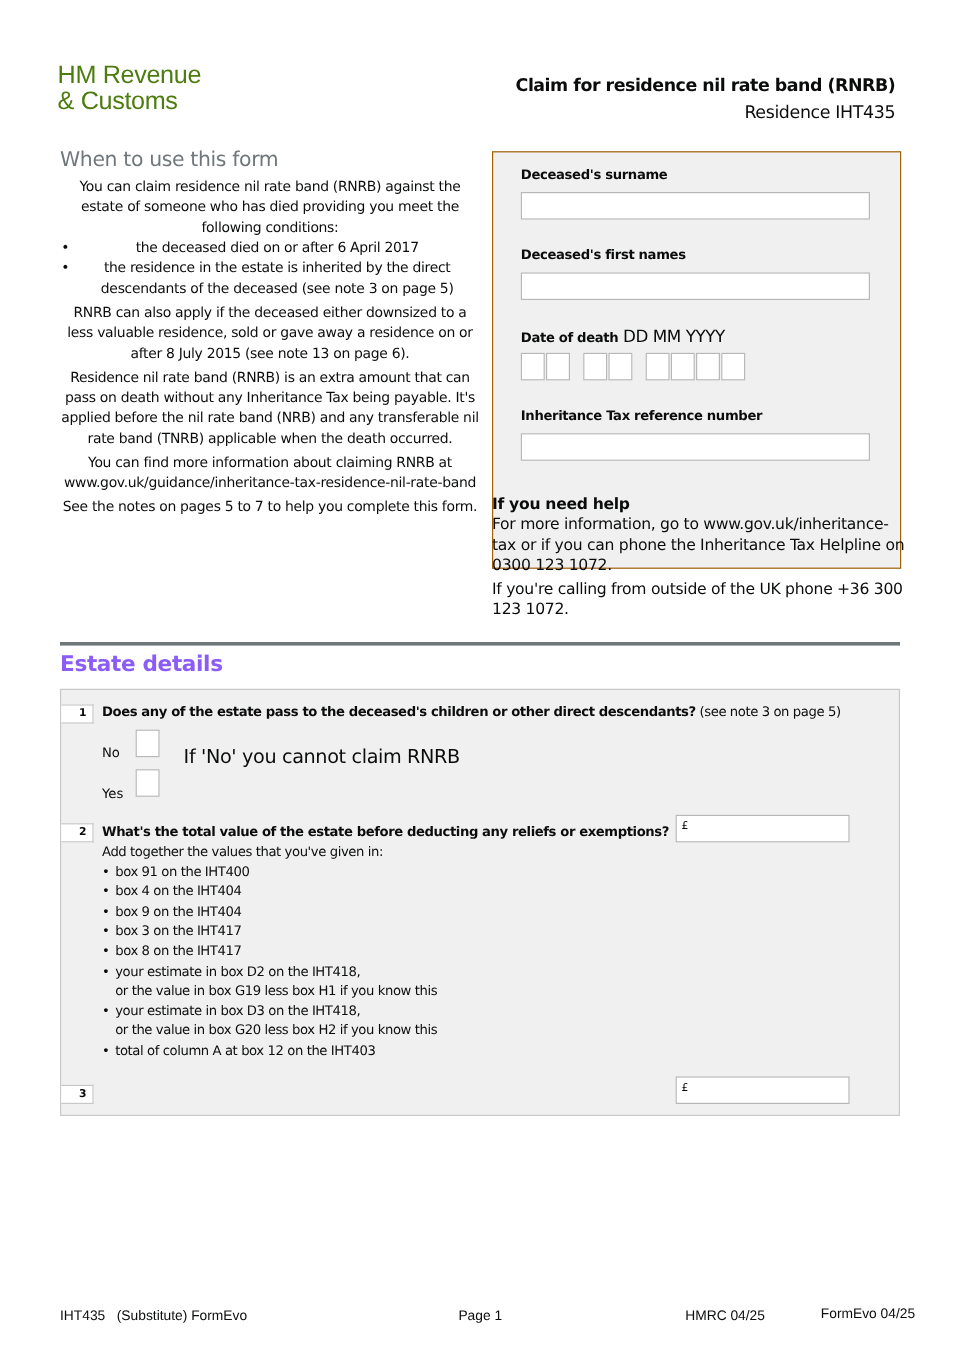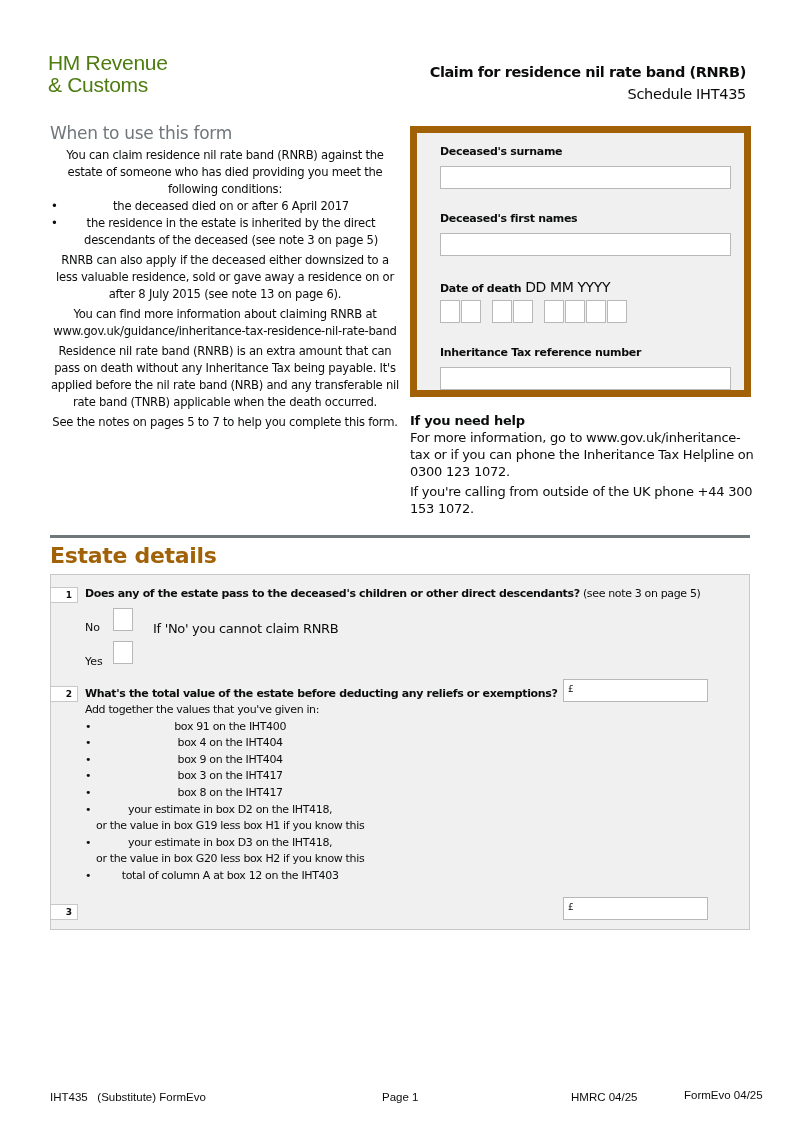--- a/index.html
+++ b/index.html
@@ -12,77 +12,77 @@
     .form-subtitle { font-family: "DejaVu Sans", sans-serif; font-size: 14.5px; line-height: 22px; letter-spacing: -0.3px; }
 
     .left-col { position: absolute; left: 50px; top: 122px; width: 350px; }
     .section-heading-small { font-size: 17px; color: #6f777b; line-height: 22px; margin-bottom: 3px; letter-spacing: -0.3px; }
     .body-text { font-size: 11.6px; line-height: 17px; letter-spacing: -0.25px; text-align: center; }
     .body-text p { margin-bottom: 3px; }
     .bullets { list-style: none; }
     .bullets li { position: relative; padding-left: 12px; }
     .bullets li::before { content: "•"; position: absolute; left: 1px; top: 0; }
 
-    .right-panel { position: absolute; left: 410px; top: 126px; width: 341px; height: 271px; background: #f0f0f0; border: 7px solid #a16207; }
+    .right-panel { position: absolute; left: 410px; top: 126px; width: 341px; height: 348px; background: #f0f0f0; border: 1px solid #a16207; }
     .field-label { position: absolute; left: 23px; font-size: 11px; font-weight: bold; letter-spacing: -0.3px; }
     .field-label .hint { font-weight: normal; font-size: 14px; margin-left: 4px; letter-spacing: -0.4px; }
     .text-input { position: absolute; left: 23px; width: 291px; height: 23px; background: #ffffff; border: 1px solid #b8b8b8; }
     .date-boxes { position: absolute; left: 23px; top: 167px; display: flex; }
     .date-box { width: 20px; height: 23px; background: #fff; border: 1px solid #b8b8b8; margin-right: 1px; }
     .date-gap { width: 10px; }
 
     .help { position: absolute; left: 410px; top: 412px; width: 345px; font-size: 13px; line-height: 17px; letter-spacing: -0.25px; }
     .help .help-title { font-weight: bold; }
     .help p { margin-bottom: 3px; }
 
     .divider { position: absolute; left: 50px; top: 535px; width: 700px; height: 3px; background: #6f777b; }
-    .section-heading { position: absolute; left: 50px; top: 543px; font-size: 22px; font-weight: bold; color: #a16207; letter-spacing: -0.3px; }
+    .section-heading { position: absolute; left: 50px; top: 543px; font-size: 18px; font-weight: bold; color: #8b5cf6; letter-spacing: -0.3px; }
 
     .estate-panel { position: absolute; left: 50px; top: 574px; width: 700px; height: 356px; background: #f0f0f0; border: 1px solid #c8c8c8; }
     .q-num { position: absolute; left: 0px; width: 27px; height: 16px; background: #fff; border: 1px solid #c8c8c8; border-left: none; font-size: 9px; font-weight: bold; text-align: right; padding-right: 5px; line-height: 14px; }
     .q-text { position: absolute; left: 34px; font-size: 11px; letter-spacing: -0.35px; line-height: 17px; }
     .q-text b { font-weight: bold; }
     .q-note { font-weight: normal; font-size: 11px; }
     .opt-label { position: absolute; left: 34px; font-size: 11px; }
     .checkbox { position: absolute; left: 62px; width: 20px; height: 23px; background: #fff; border: 1px solid #b8b8b8; }
-    .opt-hint { position: absolute; left: 102px; font-size: 13px; letter-spacing: -0.3px; }
+    .opt-hint { position: absolute; left: 102px; font-size: 16px; letter-spacing: -0.3px; }
     .money-input { position: absolute; left: 512px; width: 145px; height: 23px; background: #fff; border: 1px solid #b8b8b8; font-size: 9px; padding: 4px 4px; }
     .q-sub { position: absolute; left: 34px; font-size: 11px; line-height: 16.6px; letter-spacing: -0.35px; }
-    .q-sub ul { list-style: none; text-align: center; }
+    .q-sub ul { list-style: none; }
     .q-sub li { position: relative; padding-left: 11px; }
     .q-sub li::before { content: "•"; position: absolute; left: 0; }
 
     .footer { position: absolute; top: 1091px; font-family: "Liberation Sans", sans-serif; font-size: 11.5px; }
   </style>
 </head>
 <body>
 
 <div class="logo">
   <div>HM Revenue</div>
   <div>&amp; Customs</div>
 </div>
 <div class="title-block">
   <div class="form-title">Claim for residence nil rate band (RNRB)</div>
-  <div class="form-subtitle">Schedule IHT435</div>
+  <div class="form-subtitle">Residence IHT435</div>
 </div>
 
 <div class="left-col">
   <div class="section-heading-small">When to use this form</div>
   <div class="body-text">
     <div>You can claim residence nil rate band (RNRB) against the estate of someone who has died providing you meet the following conditions:</div>
     <ul class="bullets" style="margin-bottom:3px;">
       <li>the deceased died on or after 6 April 2017</li>
       <li>the residence in the estate is inherited by the direct descendants of the deceased (see note 3 on page 5)</li>
     </ul>
     <p>RNRB can also apply if the deceased either downsized to a less valuable residence, sold or gave away a residence on or after 8 July 2015 (see note 13 on page 6).</p>
+    <p>Residence nil rate band (RNRB) is an extra amount that can pass on death without any Inheritance Tax being payable. It's applied before the nil rate band (NRB) and any transferable nil rate band (TNRB) applicable when the death occurred.</p>
     <p>
       <span>You can find more information about claiming RNRB at</span><br>
       <span>www.gov.uk/guidance/inheritance-tax-residence-nil-rate-band</span>
     </p>
-    <p>Residence nil rate band (RNRB) is an extra amount that can pass on death without any Inheritance Tax being payable. It's applied before the nil rate band (NRB) and any transferable nil rate band (TNRB) applicable when the death occurred.</p>
     <p>See the notes on pages 5 to 7 to help you complete this form.</p>
   </div>
 </div>
 
 <div class="right-panel">
   <div class="field-label" style="top:12px;">Deceased's surname</div>
   <div class="text-input" style="top:33px;"><span></span></div>
 
   <div class="field-label" style="top:79px;text-align:center;">Deceased's first names</div>
   <div class="text-input" style="top:100px;"><span></span></div>
@@ -103,21 +103,21 @@
     <div class="date-box"></div>
   </div>
 
   <div class="field-label" style="top:213px;">Inheritance Tax reference number</div>
   <div class="text-input" style="top:234px;"><span></span></div>
 </div>
 
 <div class="help">
   <div class="help-title">If you need help</div>
   <p>For more information, go to www.gov.uk/inheritance-tax or if you can phone the Inheritance Tax Helpline on 0300 123 1072.</p>
-  <p>If you're calling from outside of the UK phone +44 300 153 1072.</p>
+  <p>If you're calling from outside of the UK phone +36 300 123 1072.</p>
 </div>
 
 <div class="divider"></div>
 <div class="section-heading">Estate details</div>
 
 <div class="estate-panel">
 
   <div class="q-num" style="top:12px;">1</div>
   <div class="q-text" style="top:10px;">
     <b>Does any of the estate pass to the deceased's children or other direct descendants?</b>

